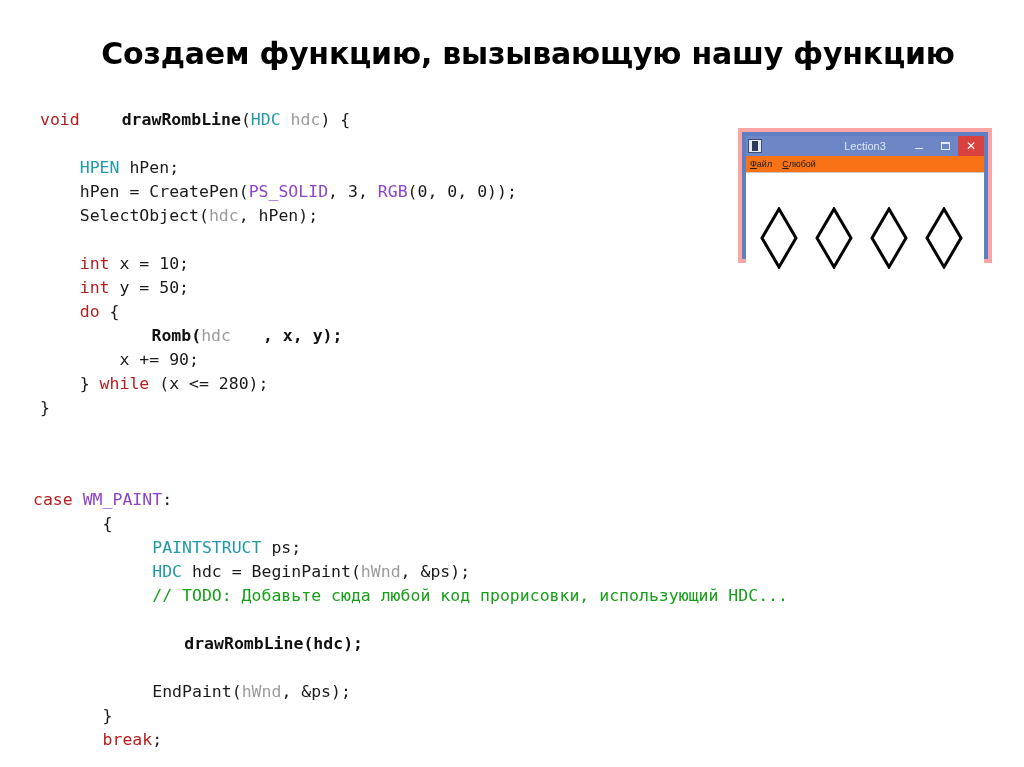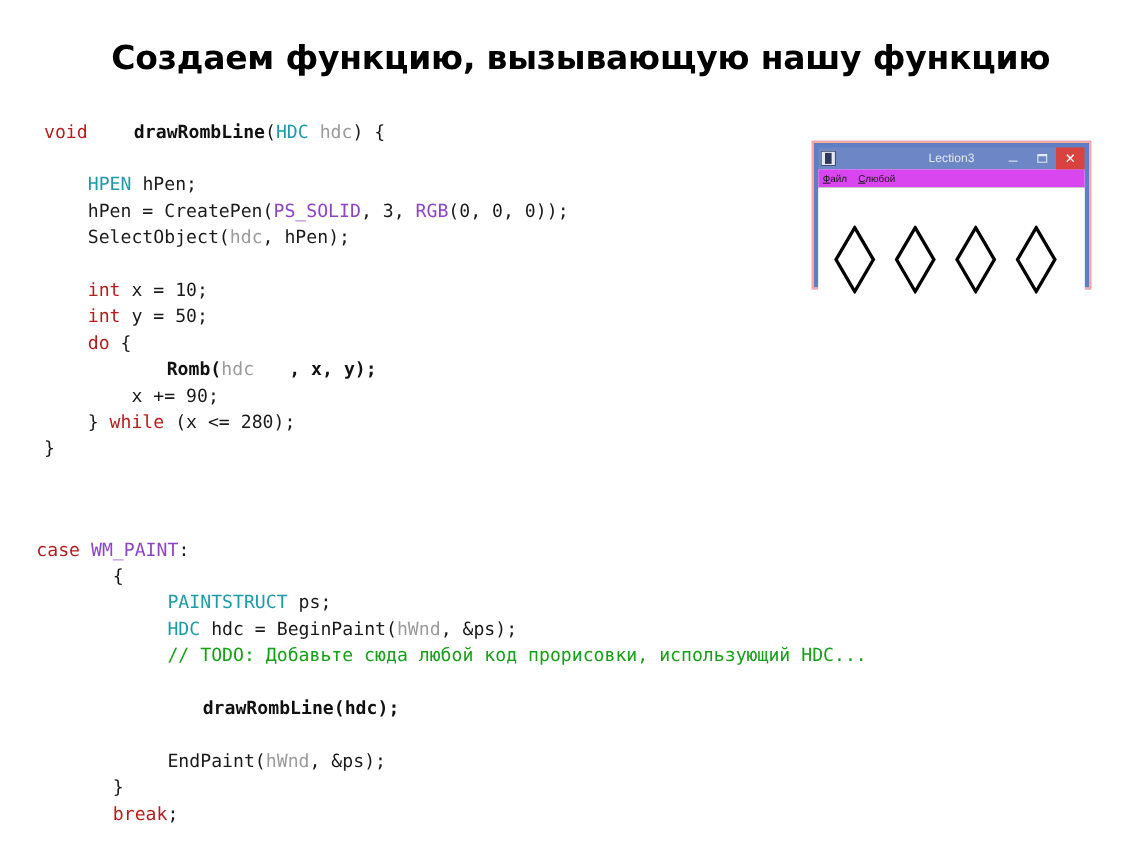--- a/index.html
+++ b/index.html
@@ -57,21 +57,21 @@
   .tok-plain   { color: #1a1a1a; }
 
   
   #app-window {
     position: absolute;
     left: 738px;
     top: 128px;
     width: 254px;
     height: 135px;
     background: #5f7fc4;
-    border: 2px solid #fca5a5;
+    border: 4px solid #fca5a5;
     box-sizing: border-box;
     padding: 4px;
   }
   #window-titlebar {
     position: relative;
     height: 20px;
     background: #6d87c6;
     display: flex;
     align-items: center;
   }
@@ -140,21 +140,21 @@
     position: relative;
     border-top: 0;
   }
   #window-menubar {
     height: 16px;
     border-bottom: 1px solid #c8c8c8;
     display: flex;
     align-items: center;
     padding-left: 4px;
     gap: 10px;
-    background: #d946ef;
+    background: #f97316;
   }
   .menu-item {
     font-family: "Liberation Sans", sans-serif;
     font-size: 9px;
     color: #1a1a1a;
   }
   .menu-item .mn {
     text-decoration: underline;
   }
   #window-canvas {

